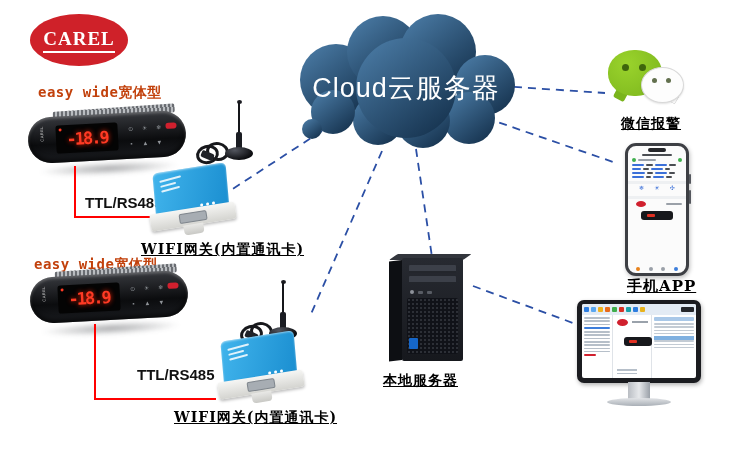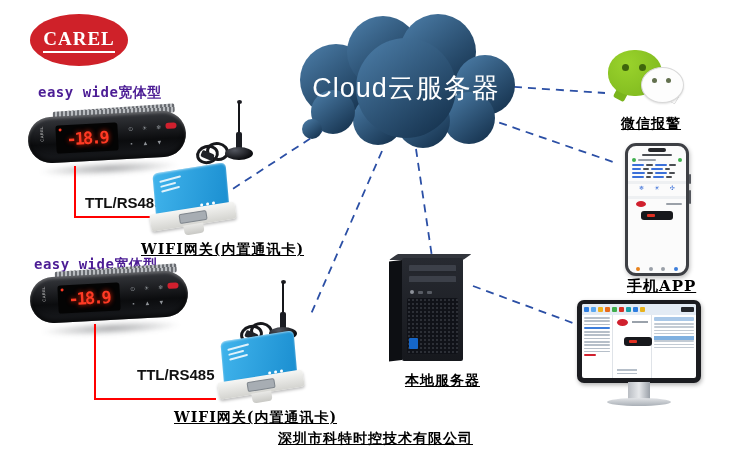--- a/index.html
+++ b/index.html
@@ -7,21 +7,21 @@
           font-family:"Liberation Sans",sans-serif;}
   .abs{position:absolute;}
 
   
   .carel-logo{position:absolute;left:30px;top:14px;width:98px;height:52px;background:#cf2129;
               border-radius:50%;display:flex;align-items:center;justify-content:center;}
   .carel-text{color:#fff;font:bold 19px "Liberation Serif",serif;letter-spacing:1px;
               border-bottom:2px solid #fff;padding-bottom:1px;}
 
   
-  .easy-label{position:absolute;font:bold 14px "DejaVu Sans Mono",monospace;color:#4c1d95;letter-spacing:0.5px;text-align:right;}
+  .easy-label{position:absolute;font:bold 14px "DejaVu Sans Mono",monospace;color:#c2410c;letter-spacing:0.5px;text-align:right;}
   .bus-label{position:absolute;font:bold 15px "Liberation Sans",sans-serif;color:#111;}
   .cn-label{position:absolute;font:bold 14px "DejaVu Serif",serif;color:#000;letter-spacing:1px;text-decoration:underline;}
   .cloud-label{position:absolute;left:286px;top:70px;width:240px;text-align:center;color:#fff;
                font:400 27px "Liberation Sans",sans-serif;letter-spacing:1px;}
 
   
   .redline{position:absolute;background:#ff0000;}
 
   
   .controller{position:absolute;width:158px;height:46px;transform:rotate(-3deg);}
@@ -394,21 +394,21 @@
       <div class="srv-panel">
         <i class="pwr"></i>
           <i></i>
           <i></i>
       </div>
       <div class="grille">
         <div class="intel"></div>
       </div>
     </div>
   </div>
-  <div class="cn-label" style="left:405px;top:372px">本地服务器</div>
+  <div class="cn-label" style="left:383px;top:372px">本地服务器</div>
 
   <div class="monitor">
     <div class="mon-bezel">
       <div class="mon-screen">
         <div class="scr-toolbar">
           <i style="background:#2d7de0"></i>
             <i style="background:#5aa7f0"></i>
             <i style="background:#f0b11c"></i>
           <i style="background:#e86a1a"></i>
             <i style="background:#3fae4c"></i>
@@ -455,15 +455,14 @@
               <i></i>
               <i></i>
           </div>
         </div>
       </div>
     </div>
     <div class="mon-neck"></div>
     <div class="mon-base"></div>
   </div>
 
-  <div class="cn-label" style="left:278px;top:430px">深圳市科特时控技术有限公司</div>
 
 </div>
 
 </body></html>

